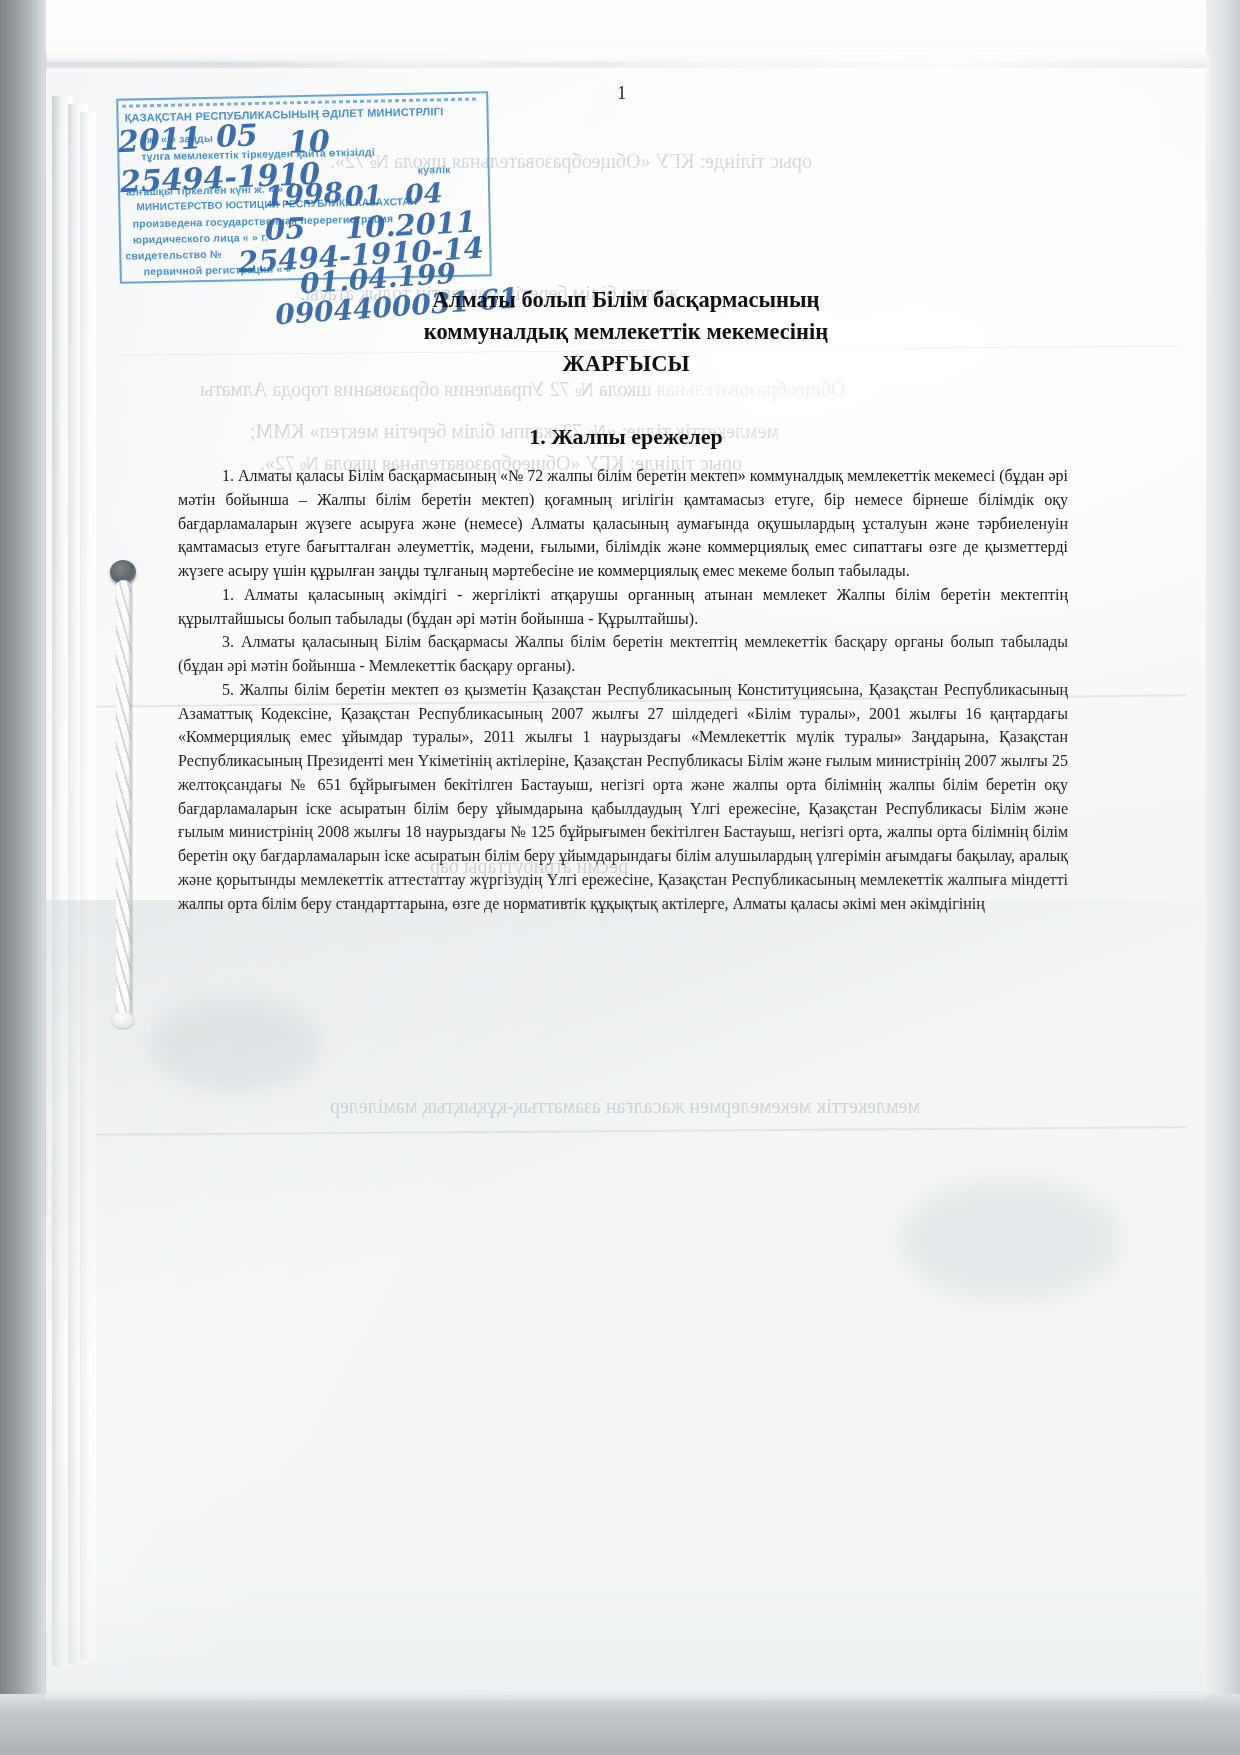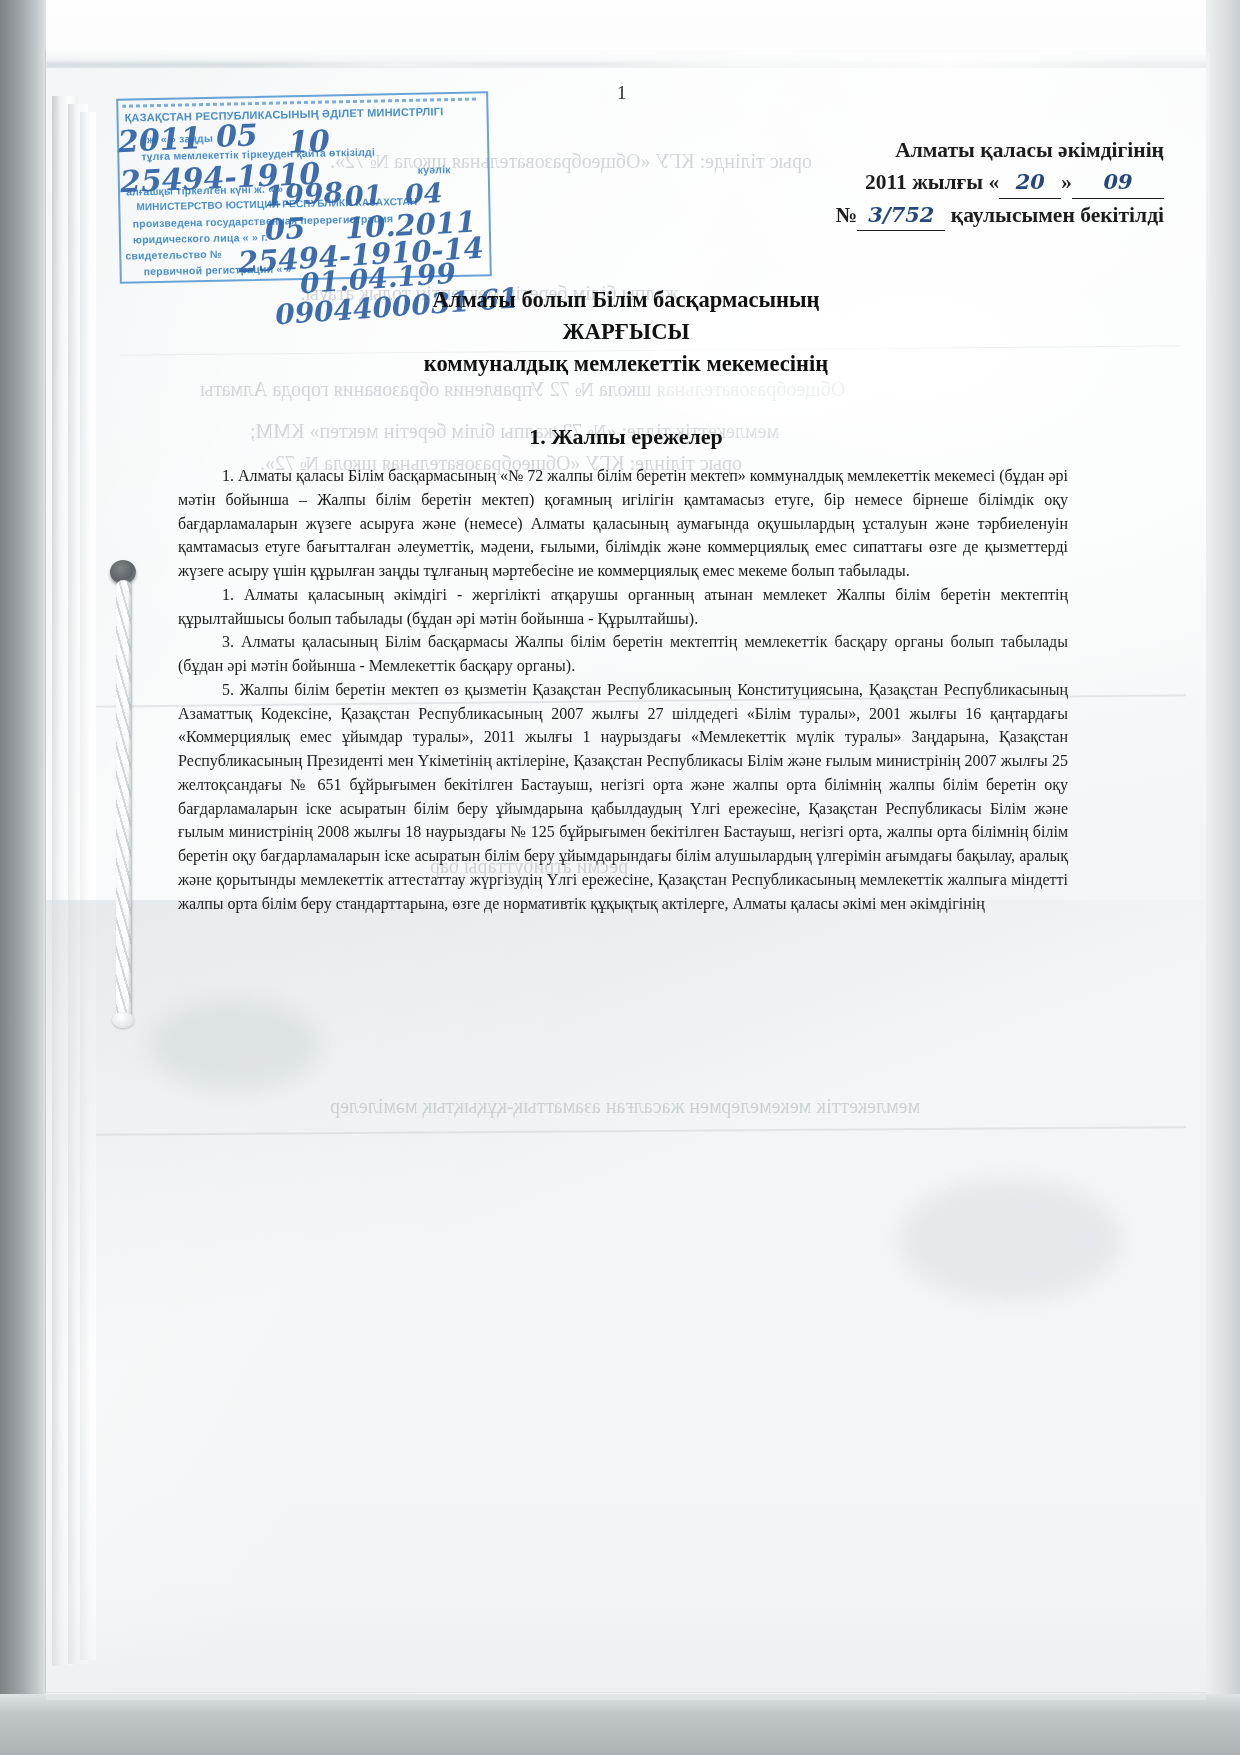--- a/index.html
+++ b/index.html
@@ -210,34 +210,25 @@
   <div id="cord-wrap">
     <div class="hole"></div>
     <div class="cord"></div>
     <div class="cord-knot"></div>
   </div>
 
   <div id="content">
 
     <div class="pageno">1</div>
 
-    <div class="approval">
-      <div class="ln">Алматы қаласы әкімдігінің</div>
-      <div class="ln">
-        <span>2011 жылғы «</span><span class="ul u-w1 hw-ins">20</span><span>»</span><span class="ul u-w2 hw-ins">09</span>
-      </div>
-      <div class="ln">
-        <span>№</span><span class="ul u-w3 hw-ins">3/752</span>&nbsp;<span>қаулысымен бекітілді</span>
-      </div>
-    </div>
 
     <div class="title">
       <div>Алматы болып Білім басқармасының</div>
+      <div>коммуналдық мемлекеттік мекемесінің</div>
       <div>ЖАРҒЫСЫ</div>
-      <div>коммуналдық мемлекеттік мекемесінің</div>
     </div>
 
     <div class="section-h">1. Жалпы   ережелер</div>
 
     <div class="body">
       <p>1. Алматы қаласы Білім басқармасының «№ 72 жалпы білім беретін мектеп» коммуналдық мемлекеттік мекемесі (бұдан әрі мәтін бойынша – Жалпы білім беретін мектеп) қоғамның игілігін қамтамасыз етуге, бір немесе бірнеше білімдік оқу бағдарламаларын жүзеге асыруға және (немесе) Алматы қаласының аумағында оқушылардың ұсталуын және тәрбиеленуін қамтамасыз етуге бағытталған әлеуметтік, мәдени, ғылыми, білімдік және коммерциялық емес сипаттағы өзге де қызметтерді жүзеге асыру үшін құрылған заңды тұлғаның мәртебесіне ие коммерциялық емес мекеме болып табылады.</p>
       <p>1. Алматы қаласының әкімдігі - жергілікті атқарушы органның атынан мемлекет Жалпы білім беретін мектептің құрылтайшысы болып табылады (бұдан әрі мәтін бойынша - Құрылтайшы).</p>
       <p>3. Алматы қаласының Білім басқармасы Жалпы білім беретін мектептің мемлекеттік басқару органы болып табылады (бұдан әрі мәтін бойынша - Мемлекеттік басқару органы).</p>
       <p>5. Жалпы білім беретін мектеп өз қызметін Қазақстан Республикасының Конституциясына, Қазақстан Республикасының Азаматтық Кодексіне, Қазақстан Республикасының 2007 жылғы 27 шілдедегі «Білім туралы», 2001 жылғы 16 қаңтардағы «Коммерциялық емес ұйымдар туралы», 2011 жылғы 1 наурыздағы «Мемлекеттік мүлік туралы» Заңдарына, Қазақстан Республикасының Президенті мен Үкіметінің актілеріне, Қазақстан Республикасы Білім және ғылым министрінің 2007 жылғы 25 желтоқсандағы № 651 бұйрығымен бекітілген Бастауыш, негізгі орта және жалпы орта білімнің жалпы білім беретін оқу бағдарламаларын іске асыратын білім беру ұйымдарына қабылдаудың Үлгі ережесіне, Қазақстан Республикасы Білім және ғылым министрінің 2008 жылғы 18 наурыздағы № 125 бұйрығымен бекітілген Бастауыш, негізгі орта, жалпы орта білімнің білім беретін оқу бағдарламаларын іске асыратын білім беру ұйымдарындағы білім алушылардың үлгерімін ағымдағы бақылау, аралық және қорытынды мемлекеттік аттестаттау жүргізудің Үлгі ережесіне, Қазақстан Республикасының мемлекеттік жалпыға міндетті жалпы орта білім беру стандарттарына, өзге де нормативтік құқықтық актілерге, Алматы қаласы әкімі мен әкімдігінің</p>
     </div>

